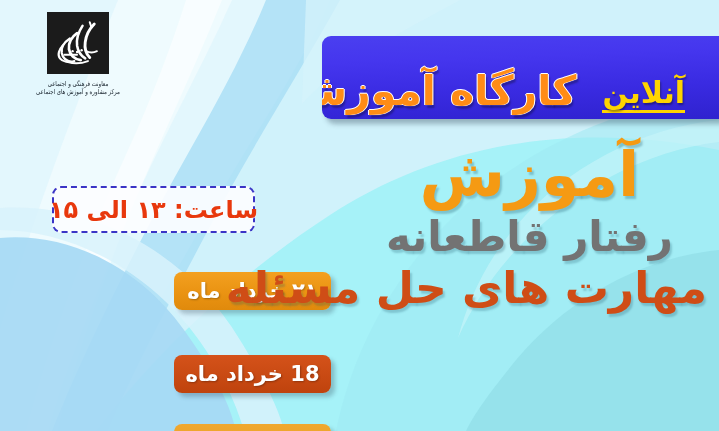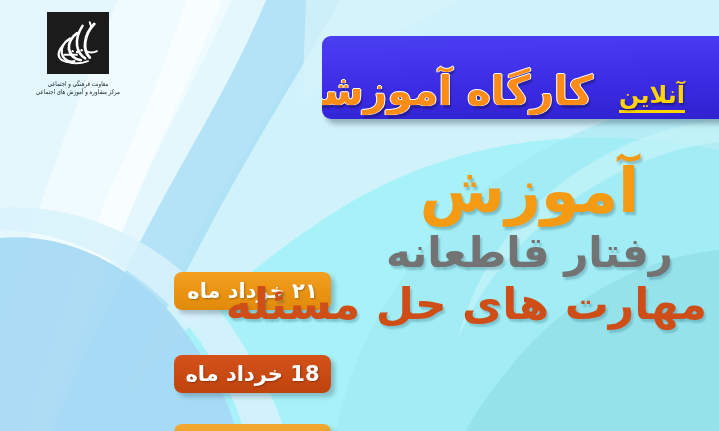--- a/index.html
+++ b/index.html
@@ -92,21 +92,21 @@
     text-shadow:
       0 0 1px #fff,
       1px 0 0 #fff,
       -1px 0 0 #fff,
       0 -1px 0 #fff,
       2px 3px 2px rgba(0,0,0,0.30);
     white-space: nowrap;
     line-height: 1.05;
   }
   #banner-subtitle {
-    font-size: 24px;
+    font-size: 30px;
     font-weight: 700;
     color: #ffd400;
     border-bottom: 3px solid #ffd400;
     padding-bottom: 2px;
     text-shadow: 1px 2px 2px rgba(0,0,0,0.35);
     white-space: nowrap;
     line-height: 1.05;
   }
 
   
@@ -154,21 +154,21 @@
     text-shadow: 1px 1px 2px rgba(0,0,0,0.28);
   }
   #date-chip-1 { top: 272px; background: linear-gradient(180deg,#f3a020 0%,#ea9312 55%,#e08a0c 100%); }
   #date-chip-2 { top: 355px; background: linear-gradient(180deg,#d4521a 0%,#c94a13 55%,#bf430d 100%); }
   #date-chip-3 { top: 424px; background: linear-gradient(180deg,#f0a830 0%,#e89c1e 100%); height: 38px; }
 
   
   #headline-stack {
     position: absolute;
     right: 12px;
-    top: 160px;
+    top: 144px;
     left: 352px;
     text-align: center;
     direction: rtl;
   }
   .headline {
     white-space: nowrap;
     line-height: 1.0;
     font-weight: 700;
   }
   #headline-main {
@@ -284,20 +284,23 @@
     </div>
   </div>
 
   <div id="top-banner">
     <div id="banner-inner">
       <span id="banner-subtitle">آنلاین</span>
       <span id="banner-title">کارگاه آموزشی</span>
     </div>
   </div>
 
+  <div id="time-box">
+    <span id="time-text">ساعت: ۱۳ الی ۱۵</span>
+  </div>
 
   <div class="date-chip" id="date-chip-1">
     <span class="date-text">۲۱ خرداد ماه</span>
   </div>
   <div class="date-chip" id="date-chip-2">
     <span class="date-text">18 خرداد ماه</span>
   </div>
   <div class="date-chip" id="date-chip-3">
     <span class="date-text"></span>
   </div>

